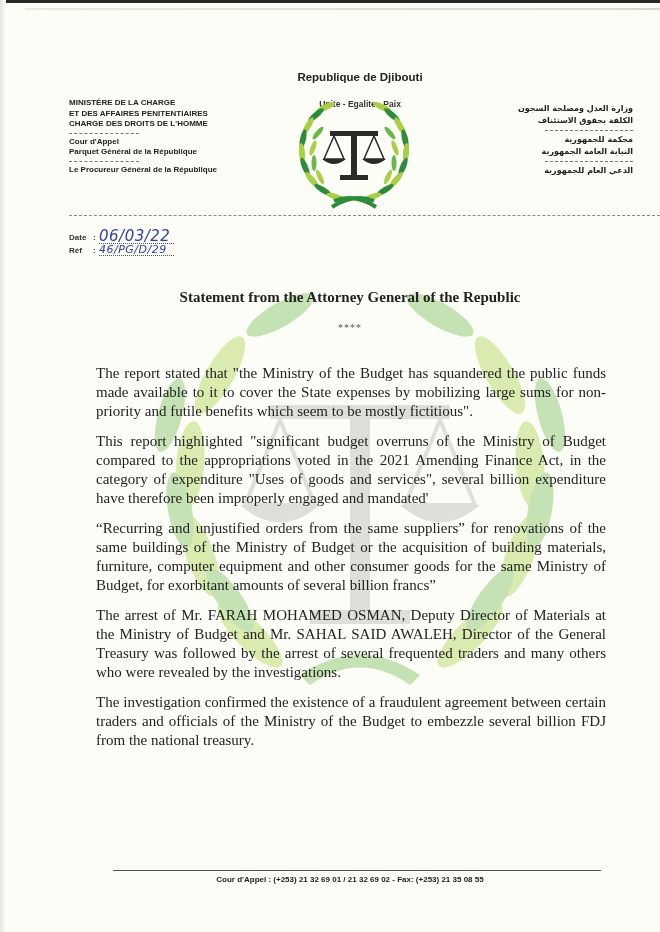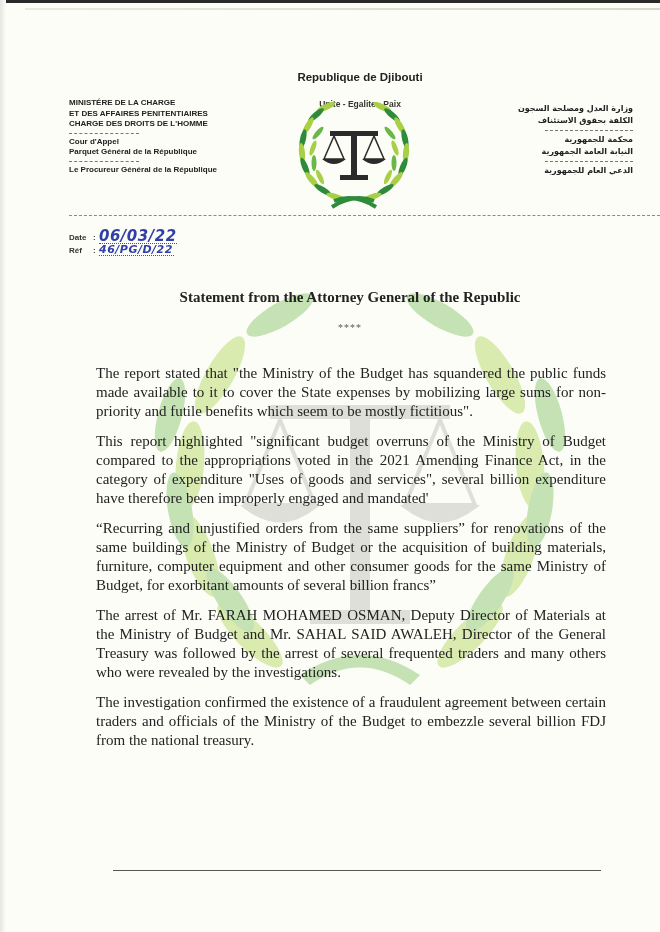--- a/index.html
+++ b/index.html
@@ -57,21 +57,21 @@
     
     .meta {
       position: absolute; left: 69px; top: 230px;
       font-family: "Liberation Sans", sans-serif;
       font-size: 8px; font-weight: bold; color: #333; line-height: 11px;
     }
     .meta-row { display: flex; align-items: center; }
     .meta-label { width: 24px; }
     .meta-colon { width: 6px; }
     .meta-val {
-      font-family: "DejaVu Sans", sans-serif; font-style: italic; font-weight: bold;
+      font-family: "DejaVu Sans", sans-serif; font-style: italic; font-weight: normal;
       color: #3040a8; border-bottom: 1px dotted #555;
       min-width: 75px; letter-spacing: 0.5px;
     }
     .meta-val.date { font-size: 15px; line-height: 13px; }
     .meta-val.ref { font-size: 11px; line-height: 11px; }
     
     .watermark {
       position: absolute; left: 150px; top: 255px; width: 420px; height: 440px;
       opacity: 0.38;
     }
@@ -217,30 +217,31 @@
 
 <div class="meta">
   <div class="meta-row">
     <span class="meta-label">Date</span>
     <span class="meta-colon">:</span>
     <span class="meta-val date">06/03/22</span>
   </div>
   <div class="meta-row">
     <span class="meta-label">Réf</span>
     <span class="meta-colon">:</span>
-    <span class="meta-val ref">46/PG/D/22</span>
+    <span class="meta-val ref">46/PG/D/29</span>
   </div>
 </div>
 
 <div class="title">Statement from the Attorney General of the Republic</div>
 <div class="stars">****</div>
 
 <div class="body-text">
   <p>The report stated that "the Ministry of the Budget has squandered the public funds made available to it to cover the State expenses by mobilizing large sums for non-priority and futile benefits which seem to be mostly fictitious".</p>
   <p>This report highlighted "significant budget overruns of the Ministry of Budget compared to the appropriations voted in the 2021 Amending Finance Act, in the category of expenditure "Uses of goods and services", several billion expenditure have therefore been improperly engaged and mandated'</p>
   <p>“Recurring and unjustified orders from the same suppliers” for renovations of the same buildings of the Ministry of Budget or the acquisition of building materials, furniture, computer equipment and other consumer goods for the same Ministry of Budget, for exorbitant amounts of several billion francs”</p>
   <p>The arrest of Mr. FARAH MOHAMED OSMAN, Deputy Director of Materials at the Ministry of Budget and Mr. SAHAL SAID AWALEH, Director of the General Treasury was followed by the arrest of several frequented traders and many others who were revealed by the investigations.</p>
   <p>The investigation confirmed the existence of a fraudulent agreement between certain traders and officials of the Ministry of the Budget to embezzle several billion FDJ from the national treasury.</p>
 </div>
 
 <div class="footer-rule"></div>
 <div class="footer">
+  <div>Cour d'Appel : (+253) 21 32 69 01 / 21 32 69 02 - Fax: (+253) 21 35 08 55</div>
 </div>
 
 </body></html>

